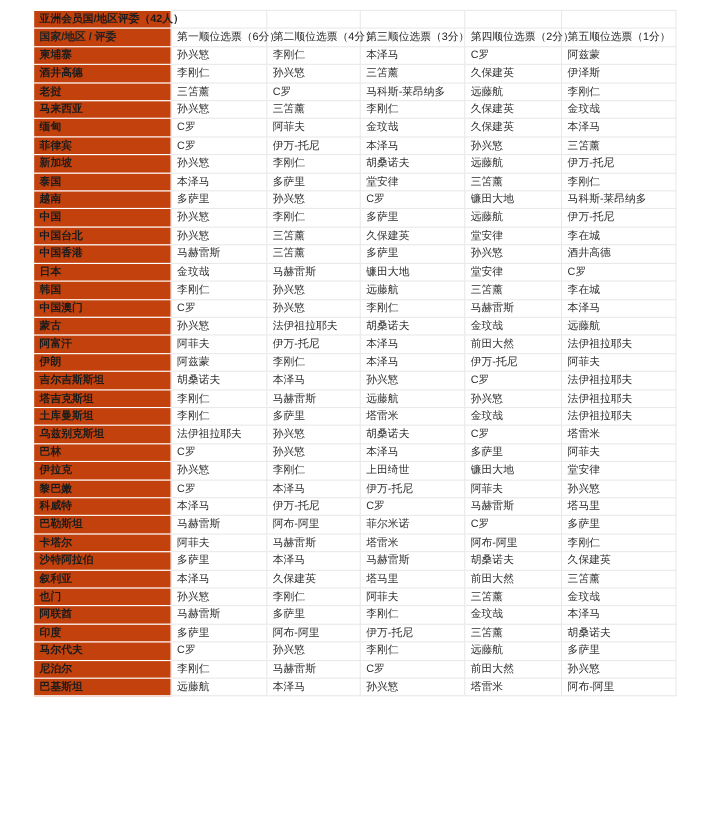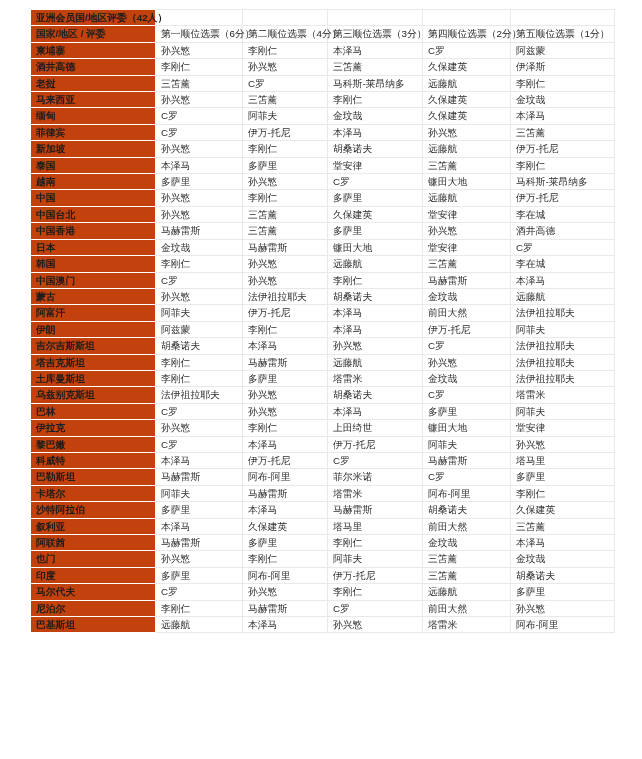--- a/index.html
+++ b/index.html
@@ -338,35 +338,35 @@
   <tr>
     <td class="gray country">叙利亚</td>
     <td class="vote">本泽马</td>
     <td class="vote">久保建英</td>
     <td class="vote">塔马里</td>
     <td class="vote">前田大然</td>
     <td class="vote">三笘薰</td>
   </tr>
 
   <tr>
+    <td class="gray country">也门</td>
+    <td class="vote">孙兴慜</td>
+    <td class="vote">李刚仁</td>
+    <td class="vote">阿菲夫</td>
+    <td class="vote">三笘薰</td>
+    <td class="vote">金玟哉</td>
+  </tr>
+
+  <tr>
     <td class="gray country">阿联酋</td>
     <td class="vote">马赫雷斯</td>
     <td class="vote">多萨里</td>
     <td class="vote">李刚仁</td>
     <td class="vote">金玟哉</td>
     <td class="vote">本泽马</td>
-  </tr>
-
-  <tr>
-    <td class="gray country">也门</td>
-    <td class="vote">孙兴慜</td>
-    <td class="vote">李刚仁</td>
-    <td class="vote">阿菲夫</td>
-    <td class="vote">三笘薰</td>
-    <td class="vote">金玟哉</td>
   </tr>
 
 
   <tr>
     <td class="gray country">印度</td>
     <td class="vote">多萨里</td>
     <td class="vote">阿布-阿里</td>
     <td class="vote">伊万-托尼</td>
     <td class="vote">三笘薰</td>
     <td class="vote">胡桑诺夫</td>

